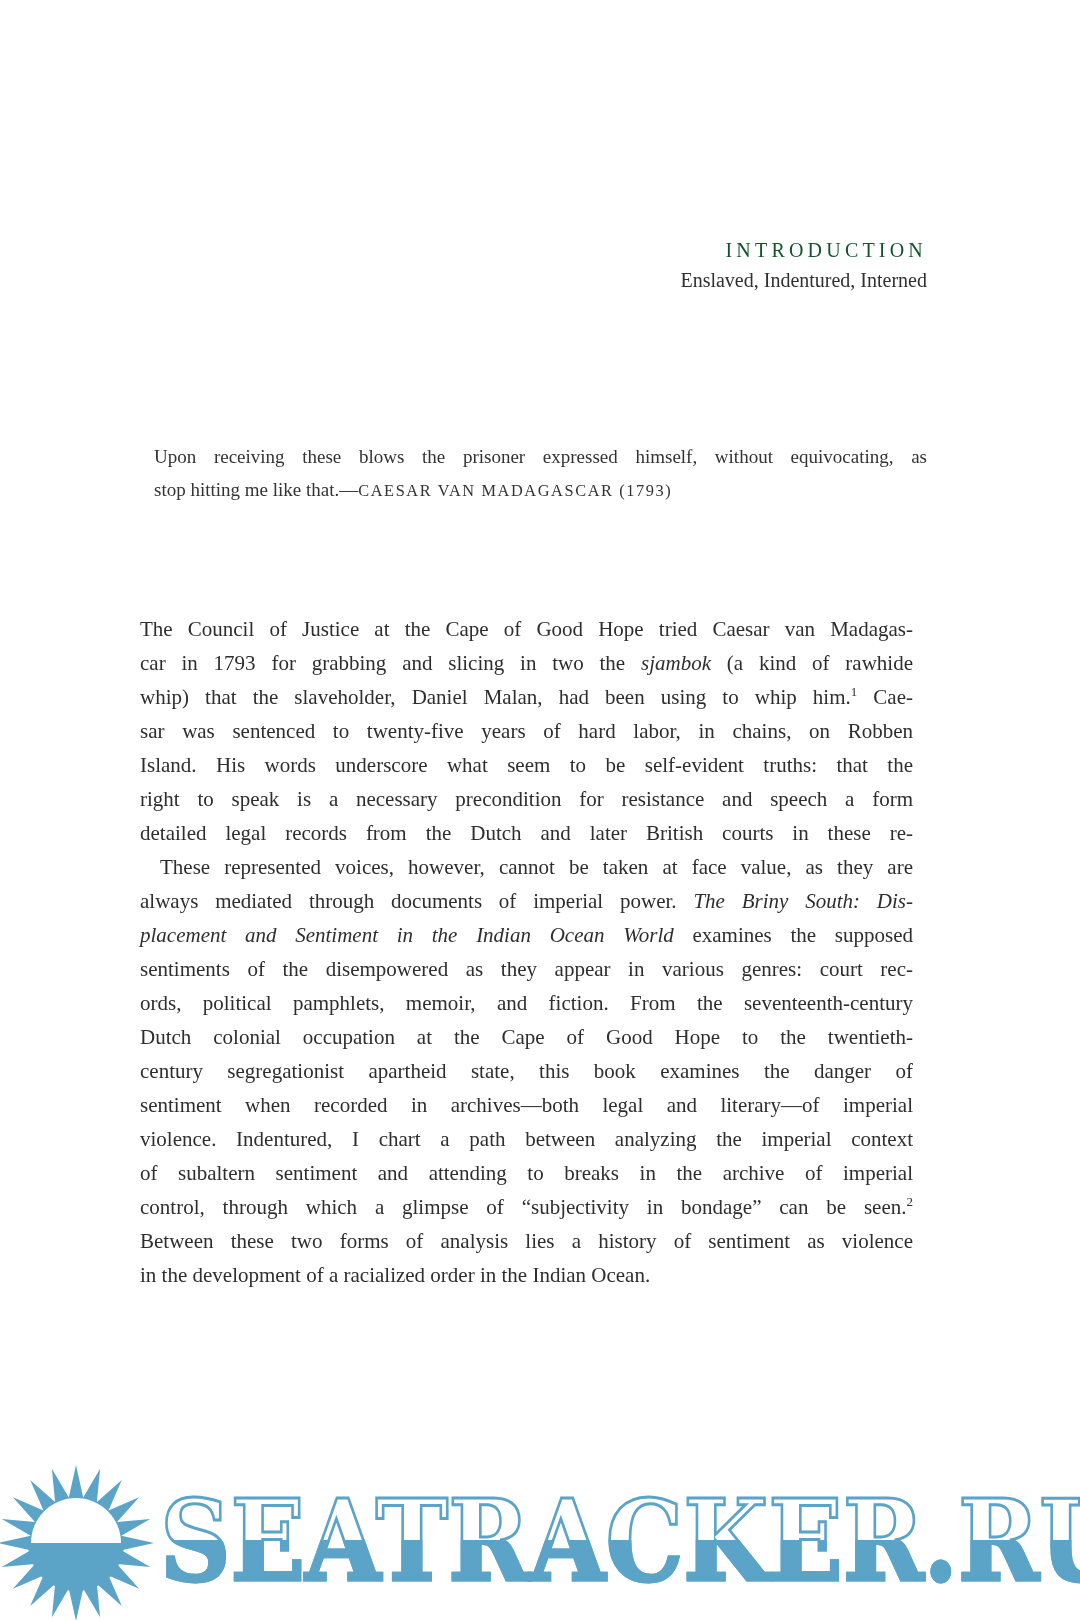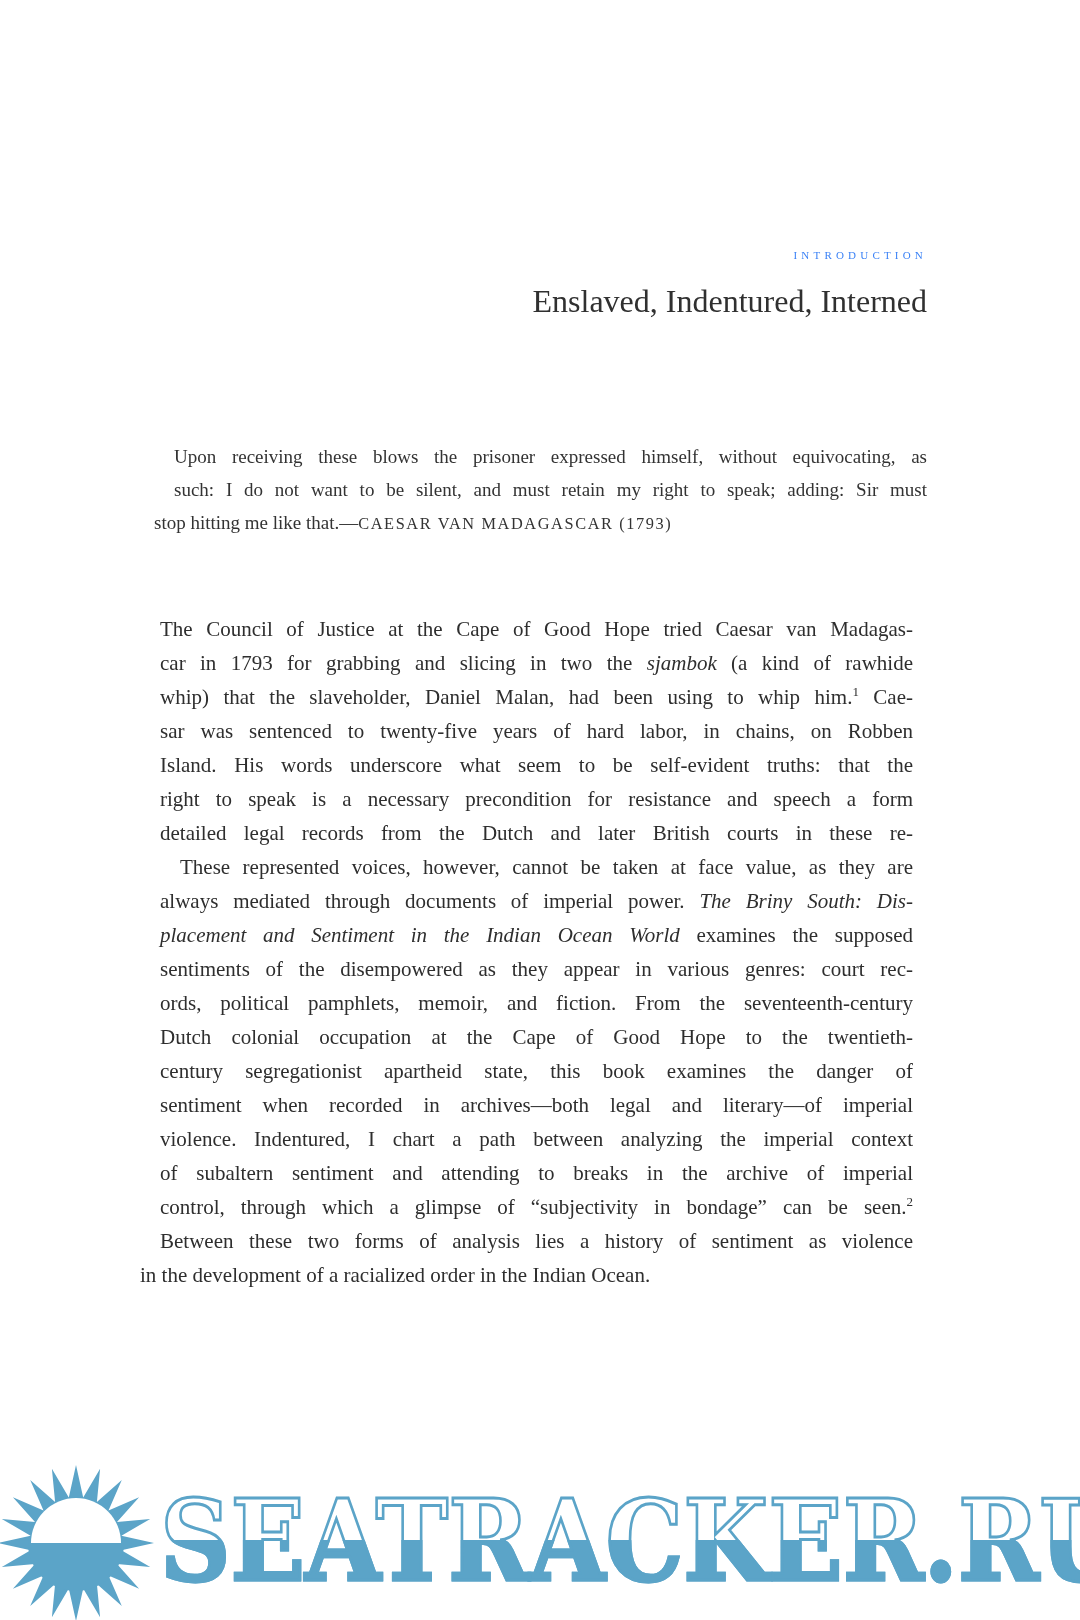--- a/index.html
+++ b/index.html
@@ -2,37 +2,37 @@
 <html style="--ink: #2e2e2e; --wm: #5ba4c8;"><head>
 <meta charset="utf-8">
 <style>
   :root { --ink:#2e2e2e; --wm:#5ba4c8; }
   html,body { margin:0; padding:0; background:#fff; }
   .page {
     position:relative; width:1080px; height:1620px; background:#ffffff;
     font-family:"Liberation Serif", serif; color:var(--ink); overflow:hidden;
   }
   .kicker {
-    position:absolute; top:249px; right:153px;
-    font-size:11px; letter-spacing:4.2px; color:#3b82f6; white-space:nowrap;
+    position:absolute; top:239px; right:153px;
+    font-size:20px; letter-spacing:4.2px; color:#14532d; white-space:nowrap;
   }
   .title {
-    position:absolute; top:283px; right:153px;
-    font-size:32px; color:#303030; white-space:nowrap;
+    position:absolute; top:269px; right:153px;
+    font-size:20px; color:#303030; white-space:nowrap;
   }
   .epigraph {
     position:absolute; left:154px; top:440px; width:773px;
     font-size:19px; line-height:33px; color:#333333;
   }
   .bodytext {
     position:absolute; left:140px; top:612px; width:773px;
     font-size:21px; line-height:34px;
   }
   .line { text-align:left; }
-  .line.just { text-align:justify; text-align-last:justify;margin-left:20px; }
+  .line.just { text-align:justify; text-align-last:justify; }
   .line.indent { text-indent:20px; }
   .seg-i  { font-style:italic; }
   .seg-sup{ font-size:0.62em; vertical-align:super; line-height:0; }
   .seg-sc { font-size:0.86em; letter-spacing:1.6px; }
   .watermark { position:absolute; left:0; top:1430px; width:1080px; height:190px; }
   .sun-svg { position:absolute; left:-4px; top:28px; width:170px; height:170px; }
   .sun-fill { fill:var(--wm); }
   .sun-dome { fill:#ffffff; }
   .wm-text {
     position:absolute; left:160px; top:54px;
@@ -49,21 +49,20 @@
 <body>
 
 <div class="page">
 
   <div class="kicker">INTRODUCTION</div>
 
   <div class="title">Enslaved, Indentured, Interned</div>
 
   <div class="epigraph">
       <div class="line just"><span>Upon receiving these blows the prisoner expressed himself, without equivocating, as</span></div>
-      <div class="line just"><span>such: I do not want to be silent, and must retain my right to speak; adding: Sir must</span></div>
       <div class="line"><span>stop hitting me like that.—</span><span class="seg-sc">CAESAR VAN MADAGASCAR (1793)</span></div>
     </div>
 
   <div class="bodytext">
       <div class="line just"><span>The Council of Justice at the Cape of Good Hope tried Caesar van Madagas-</span></div>
       <div class="line just"><span>car in 1793 for grabbing and slicing in two the </span><span class="seg-i">sjambok</span><span> (a kind of rawhide</span></div>
       <div class="line just"><span>whip) that the slaveholder, Daniel Malan, had been using to whip him.</span><span class="seg-sup">1</span><span> Cae-</span></div>
       <div class="line just"><span>sar was sentenced to twenty-five years of hard labor, in chains, on Robben</span></div>
       <div class="line just"><span>Island. His words underscore what seem to be self-evident truths: that the</span></div>
       <div class="line just"><span>right to speak is a necessary precondition for resistance and speech a form</span></div>

